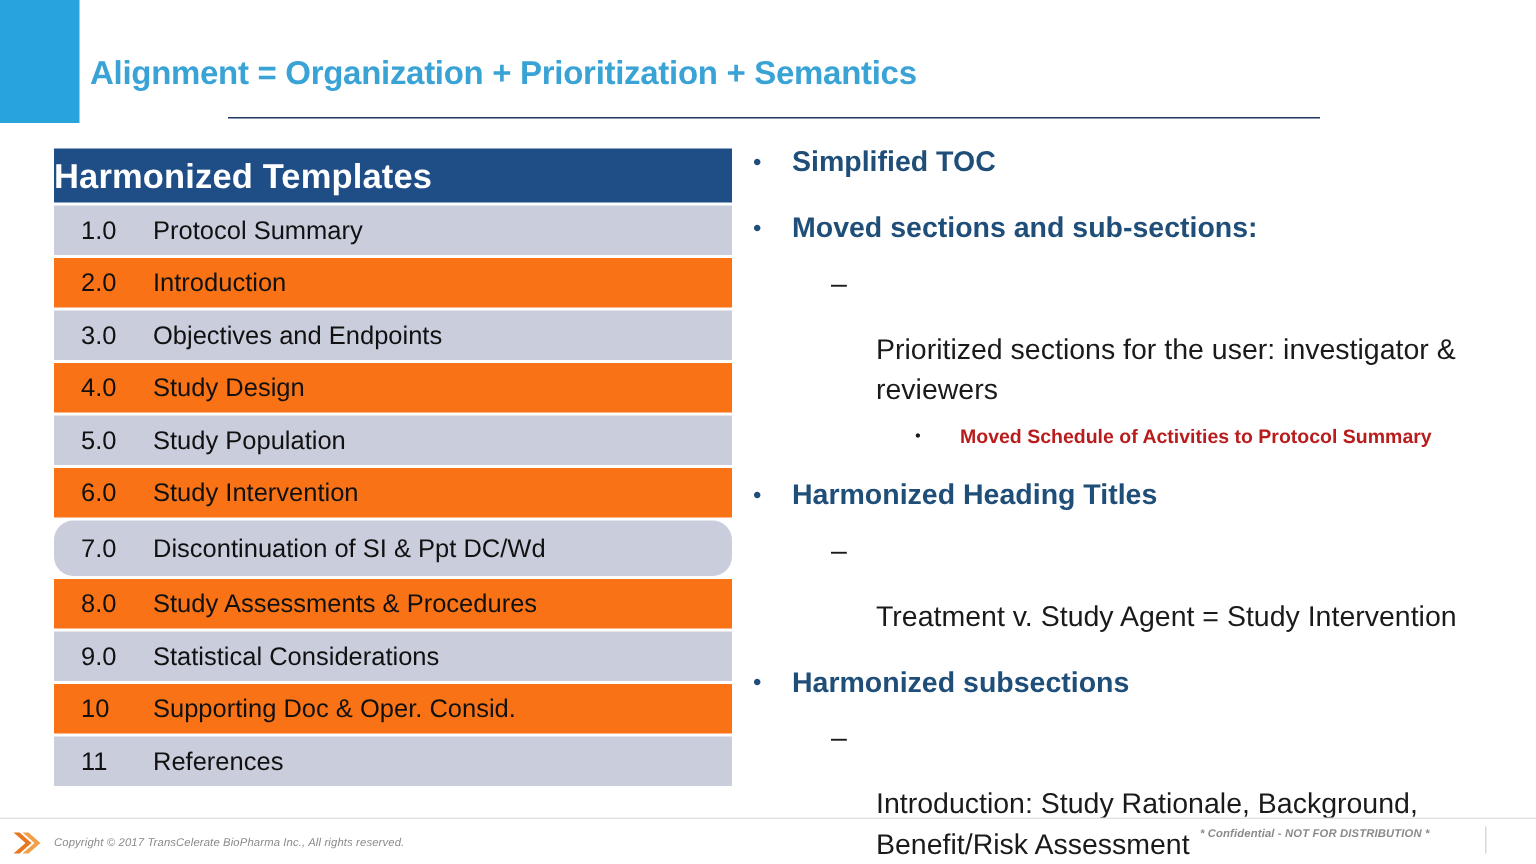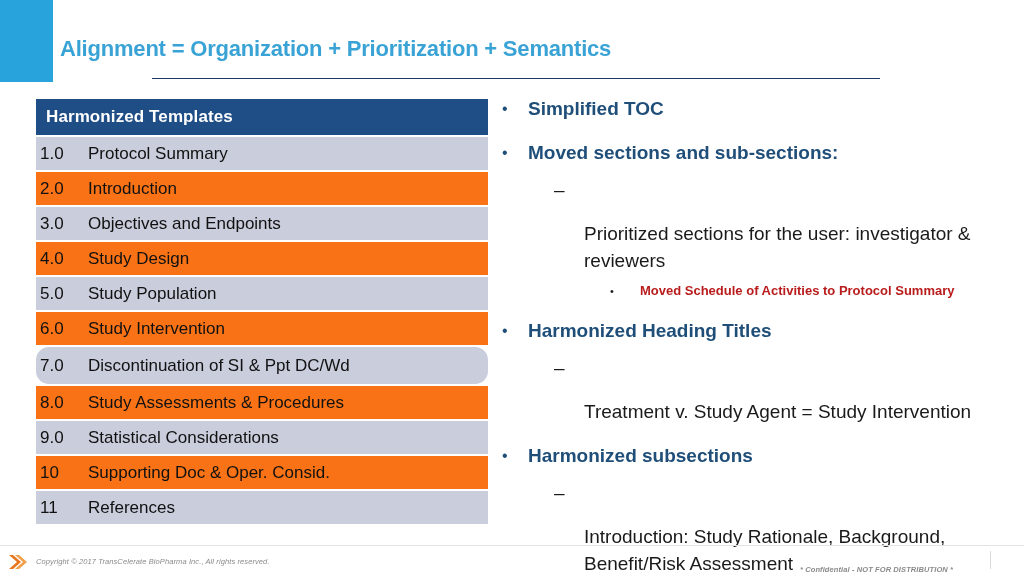--- a/index.html
+++ b/index.html
@@ -50,37 +50,36 @@
   .toc-table {
     position: absolute;
     left: 36px;
     top: 99px;
     width: 452px;
   }
   .toc-header {
     height: 36px;
     background: #1f4e87;
     color: #ffffff;
-    font-size: 17px;
+    font-size: 23px;
     font-weight: bold;
     display: flex;
     align-items: center;
-    padding-left: 10px;
     box-sizing: border-box;
     letter-spacing: 0.1px;
   }
   .toc-row {
     height: 33px;
     display: flex;
     align-items: center;
     font-size: 17px;
     color: #111111;
     box-sizing: border-box;
     margin-top: 2px;
-    padding-left: 4px;
+    padding-left: 18px;
   }
   .toc-row.dark  { background: #c9cddc; }
   .toc-row.light { background: #f97316; }
   .toc-row.tall  { height: 37px; border-radius: 13px; }
   .toc-num {
     width: 48px;
     flex: 0 0 48px;
   }
   .toc-label {
     flex: 1 1 auto;
@@ -181,21 +180,21 @@
     top: 557px;
     font-size: 7.5px;
     font-style: italic;
     color: #8a8a8a;
     white-space: nowrap;
     letter-spacing: 0.1px;
   }
   .footer-right {
     position: absolute;
     left: 800px;
-    top: 565px;
+    top: 551px;
     font-size: 7.5px;
     font-style: italic;
     font-weight: bold;
     color: #8a8a8a;
     white-space: nowrap;
     letter-spacing: 0.1px;
   }
   .footer-divider {
     position: absolute;
     left: 990px;

